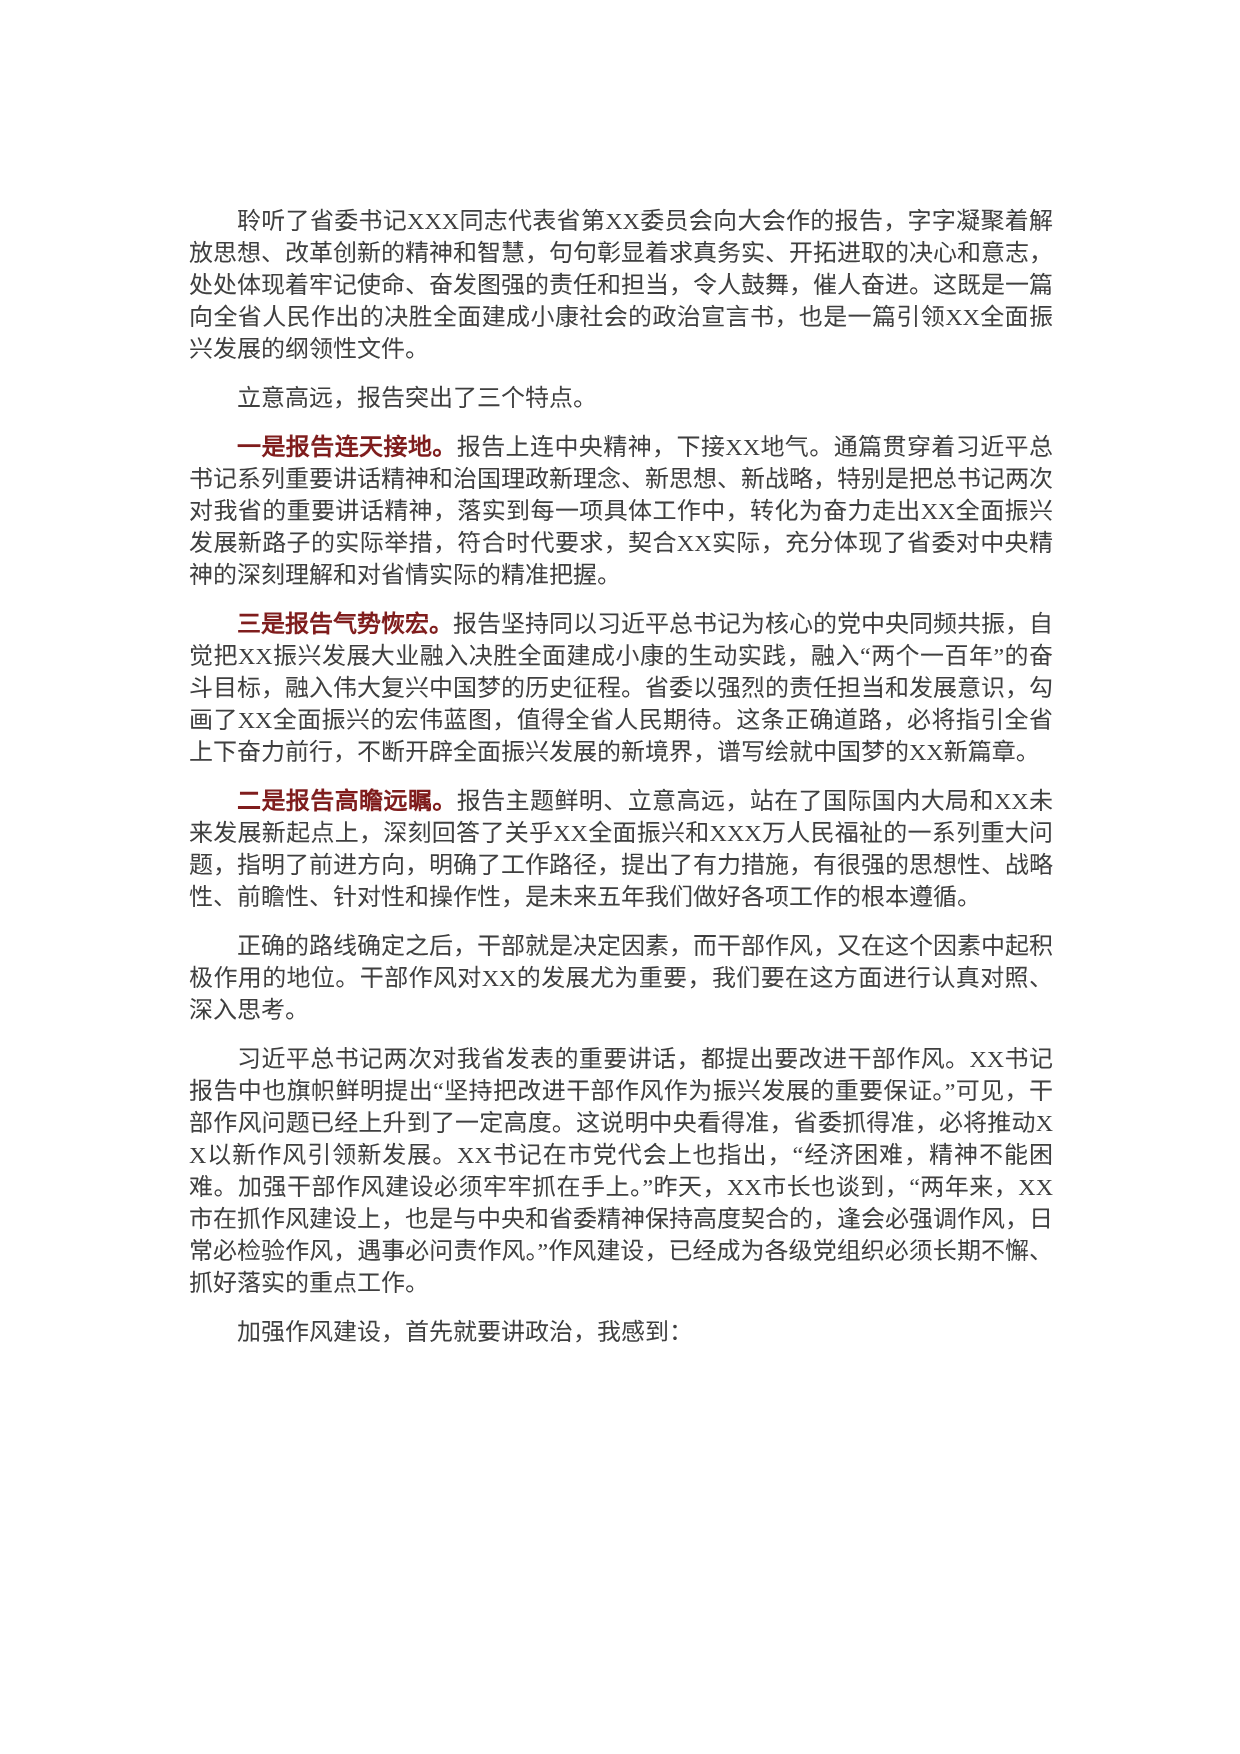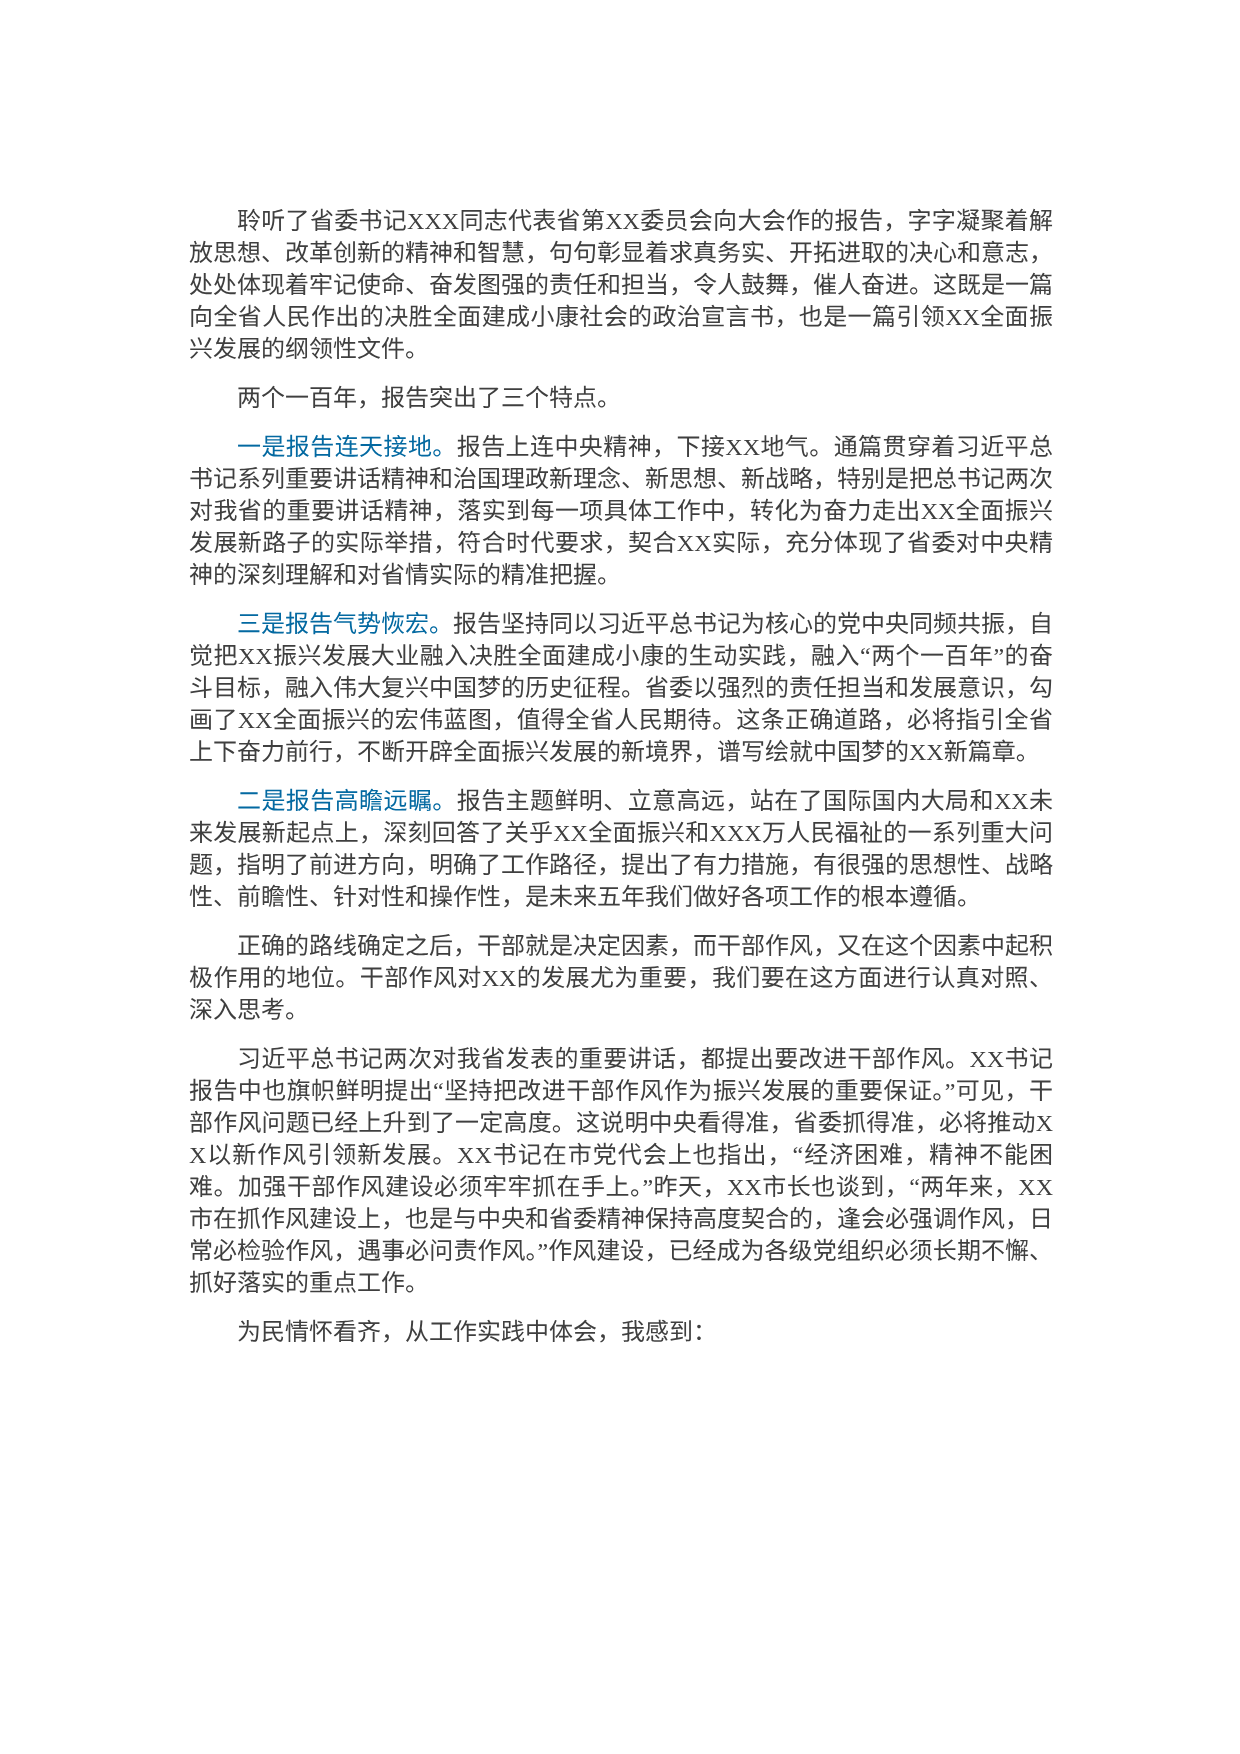--- a/index.html
+++ b/index.html
@@ -29,31 +29,31 @@
   .doc-body p {
     margin: 0 0 17px 0;
     text-indent: 2em;
     word-break: break-all;
   }
   .doc-body p.cont {
     
     text-align-last: justify;
   }
   .lead {
-    font-weight: 400;
-    color: #0369a1;
+    font-weight: 700;
+    color: #7f1d1d;
   }
 </style>
 </head>
 <body>
 
 <div class="page">
   <div class="doc-body">
       <p>聆听了省委书记XXX同志代表省第XX委员会向大会作的报告，字字凝聚着解放思想、改革创新的精神和智慧，句句彰显着求真务实、开拓进取的决心和意志，处处体现着牢记使命、奋发图强的责任和担当，令人鼓舞，催人奋进。这既是一篇向全省人民作出的决胜全面建成小康社会的政治宣言书，也是一篇引领XX全面振兴发展的纲领性文件。</p>
-      <p>两个一百年，报告突出了三个特点。</p>
+      <p>立意高远，报告突出了三个特点。</p>
       <p><span class="lead">一是报告连天接地。</span>报告上连中央精神，下接XX地气。通篇贯穿着习近平总书记系列重要讲话精神和治国理政新理念、新思想、新战略，特别是把总书记两次对我省的重要讲话精神，落实到每一项具体工作中，转化为奋力走出XX全面振兴发展新路子的实际举措，符合时代要求，契合XX实际，充分体现了省委对中央精神的深刻理解和对省情实际的精准把握。</p>
       <p><span class="lead">三是报告气势恢宏。</span>报告坚持同以习近平总书记为核心的党中央同频共振，自觉把XX振兴发展大业融入决胜全面建成小康的生动实践，融入“两个一百年”的奋斗目标，融入伟大复兴中国梦的历史征程。省委以强烈的责任担当和发展意识，勾画了XX全面振兴的宏伟蓝图，值得全省人民期待。这条正确道路，必将指引全省上下奋力前行，不断开辟全面振兴发展的新境界，谱写绘就中国梦的XX新篇章。</p>
       <p><span class="lead">二是报告高瞻远瞩。</span>报告主题鲜明、立意高远，站在了国际国内大局和XX未来发展新起点上，深刻回答了关乎XX全面振兴和XXX万人民福祉的一系列重大问题，指明了前进方向，明确了工作路径，提出了有力措施，有很强的思想性、战略性、前瞻性、针对性和操作性，是未来五年我们做好各项工作的根本遵循。</p>
       <p>正确的路线确定之后，干部就是决定因素，而干部作风，又在这个因素中起积极作用的地位。干部作风对XX的发展尤为重要，我们要在这方面进行认真对照、深入思考。</p>
       <p>习近平总书记两次对我省发表的重要讲话，都提出要改进干部作风。XX书记报告中也旗帜鲜明提出“坚持把改进干部作风作为振兴发展的重要保证。”可见，干部作风问题已经上升到了一定高度。这说明中央看得准，省委抓得准，必将推动XX以新作风引领新发展。XX书记在市党代会上也指出，“经济困难，精神不能困难。加强干部作风建设必须牢牢抓在手上。”昨天，XX市长也谈到，“两年来，XX市在抓作风建设上，也是与中央和省委精神保持高度契合的，逢会必强调作风，日常必检验作风，遇事必问责作风。”作风建设，已经成为各级党组织必须长期不懈、抓好落实的重点工作。</p>
-      <p>为民情怀看齐，从工作实践中体会，我感到：</p>
+      <p>加强作风建设，首先就要讲政治，我感到：</p>
     </div>
 </div>
 
 </body></html>

